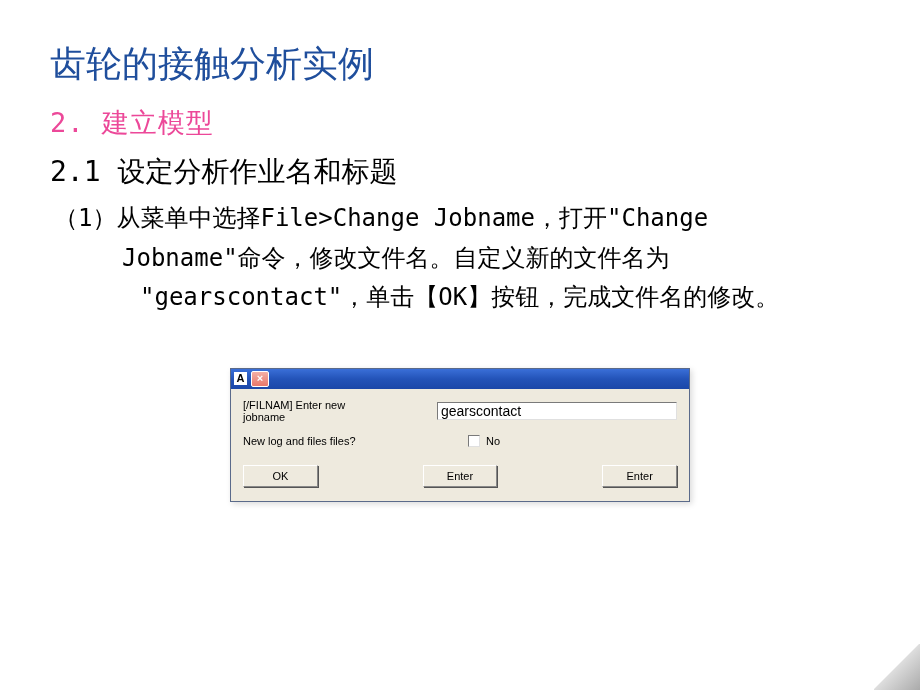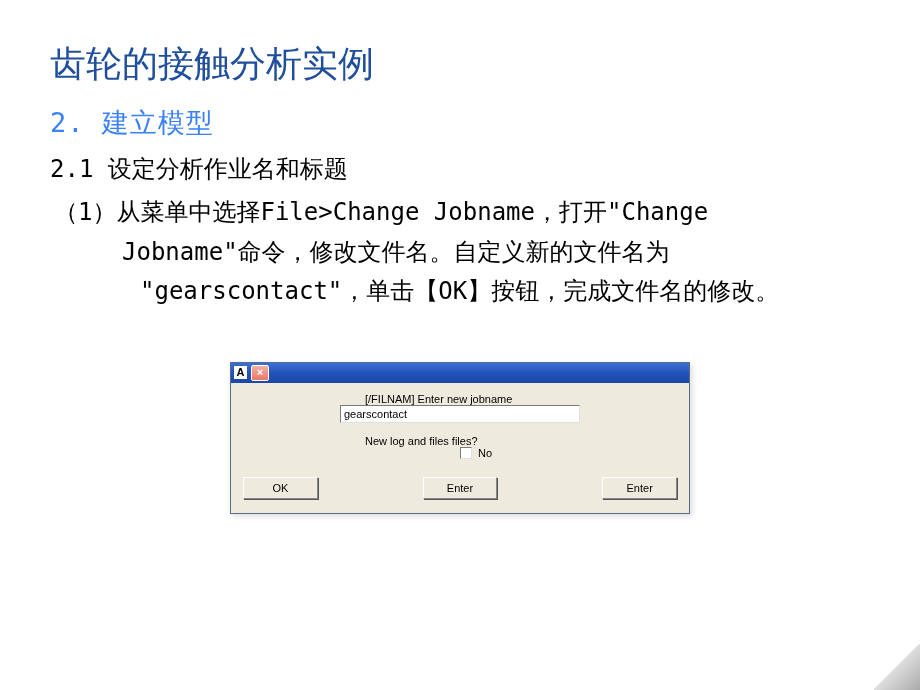--- a/index.html
+++ b/index.html
@@ -19,27 +19,27 @@
       padding: 40px 50px 0 50px;
     }
     .title {
       font-size: 36px;
       color: #1f4e9c;
       font-family: Liberation Sans, sans-serif;
       margin-bottom: 16px;
     }
     .h2 {
       font-size: 27px;
-      color: #3b82f6;
+      color: #ec4899;
       margin-bottom: 12px;
       font-family: "SimHei", "黑体", monospace;
       letter-spacing: 1px;
     }
     .h3 {
-      font-size: 24px;
+      font-size: 28px;
       color: #000;
       margin-bottom: 8px;
       font-family: "SimHei", "黑体", monospace;
     }
     .para {
       font-size: 24px;
       color: #000;
       line-height: 1.65;
       font-family: "SimHei", "黑体", monospace;
       padding-left: 10px;
@@ -110,21 +110,20 @@
       font-family: Arial, sans-serif;
       line-height: 1;
     }
     .dialog-body {
       padding: 10px 12px 14px 12px;
     }
     .row {
       display: flex;
       align-items: center;
       margin-bottom: 12px;
-      flex-direction: column;
     }
     .label-col {
       width: 190px;
       color: #000;
       font-size: 11px;
     }
     .mid-col {
       width: 70px;
       display: flex;
       align-items: center;
@@ -135,21 +134,21 @@
     }
     .text-input {
       width: 240px;
       height: 18px;
       background: #fff;
       border-top: 1px solid #7a7a7a;
       border-left: 1px solid #7a7a7a;
       border-right: 1px solid #e0e0e0;
       border-bottom: 1px solid #e0e0e0;
       padding: 1px 3px;
-      font-size: 11px;
+      font-size: 14px;
       font-family: "Tahoma", sans-serif;
       color: #000;
     }
     .checkbox {
       width: 12px;
       height: 12px;
       background: #fff;
       border-top: 1px solid #7a7a7a;
       border-left: 1px solid #7a7a7a;
       border-right: 1px solid #e0e0e0;

